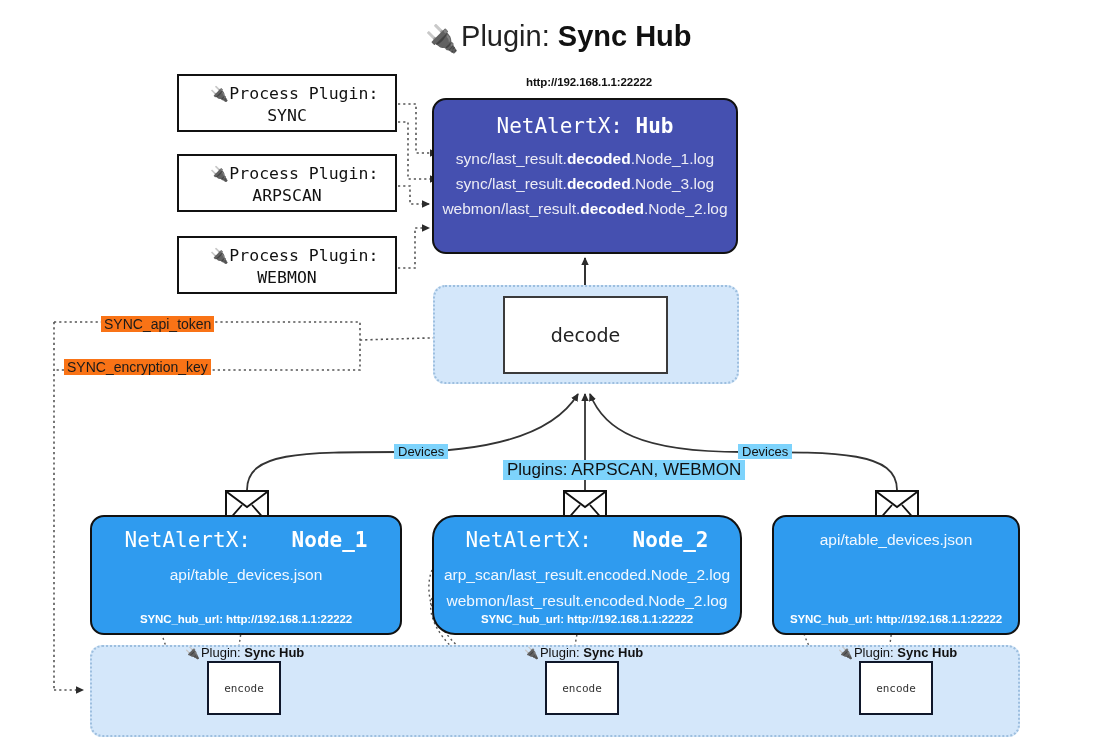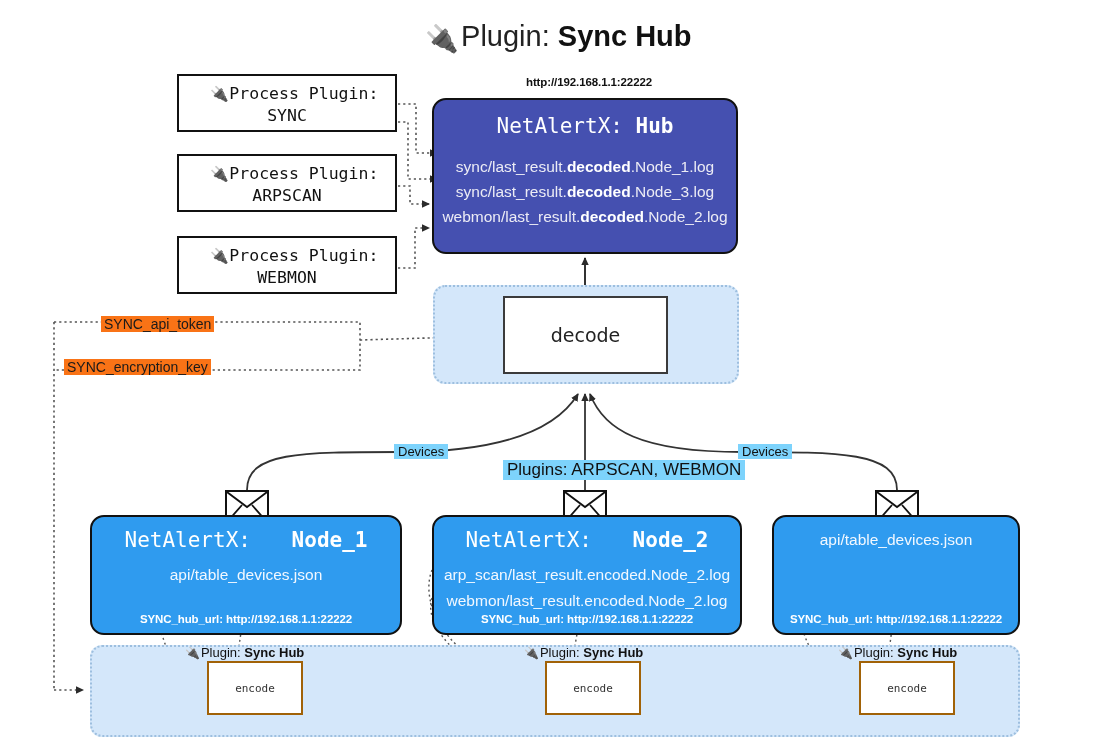--- a/index.html
+++ b/index.html
@@ -66,21 +66,21 @@
     color: #fff;
   }
   #hub .hub-title {
     font-family: "DejaVu Sans Mono", monospace;
     font-size: 21px;
     text-align: center;
     margin-top: 14px;
     white-space: nowrap;
   }
   #hub .hub-title b { font-weight: bold; }
-  #hub .loglist { margin-top: 16px; }
+  #hub .loglist { margin-top: 8px; }
   #hub .logline {
     font-size: 15.5px;
     line-height: 25px;
     text-align: center;
     white-space: nowrap;
     color: #ececf5;
   }
   #hub .logline b { color: #ffffff; font-weight: bold; }
 
   
@@ -161,42 +161,42 @@
     position: absolute;
     bottom: 8px; left: 0; width: 100%;
     text-align: center;
     font-size: 11.5px;
     font-weight: bold;
     color: #ffffff;
     white-space: nowrap;
     letter-spacing: -0.1px;
   }
   #node1 { left: 90px;  top: 515px; width: 312px; }
-  #node2 { left: 432px; top: 515px; width: 310px; }
+  #node2 { left: 432px; top: 515px; width: 310px; border-radius: 23px; }
   #node3 { left: 772px; top: 515px; width: 248px; }
 
   
   #bottom-panel {
     left: 90px; top: 645px; width: 930px; height: 92px;
     background: #d4e7fa;
     border: 2px dotted #9dbfdf;
     border-radius: 12px;
   }
   .plugin-label {
     position: absolute;
     font-size: 13px;
     white-space: nowrap;
     color: #111;
   }
   .plugin-label .plug { font-size: 12px; margin-right: 1px; }
   .plugin-label b { font-weight: bold; }
   .encode-box {
-    width: 96px; height: 54px;
+    width: 74px; height: 54px;
     background: #fff;
-    border: 2px solid #a16207;
+    border: 2px solid #0f172a;
     display: flex; align-items: center; justify-content: center;
     font-family: "DejaVu Sans Mono", monospace;
     font-size: 11px;
     color: #333;
   }
   #plabel1 { left: 185px; top: 645px; }
   #plabel2 { left: 524px; top: 645px; }
   #plabel3 { left: 838px; top: 645px; }
   #encode1 { left: 207px; top: 661px; }
   #encode2 { left: 545px; top: 661px; }

